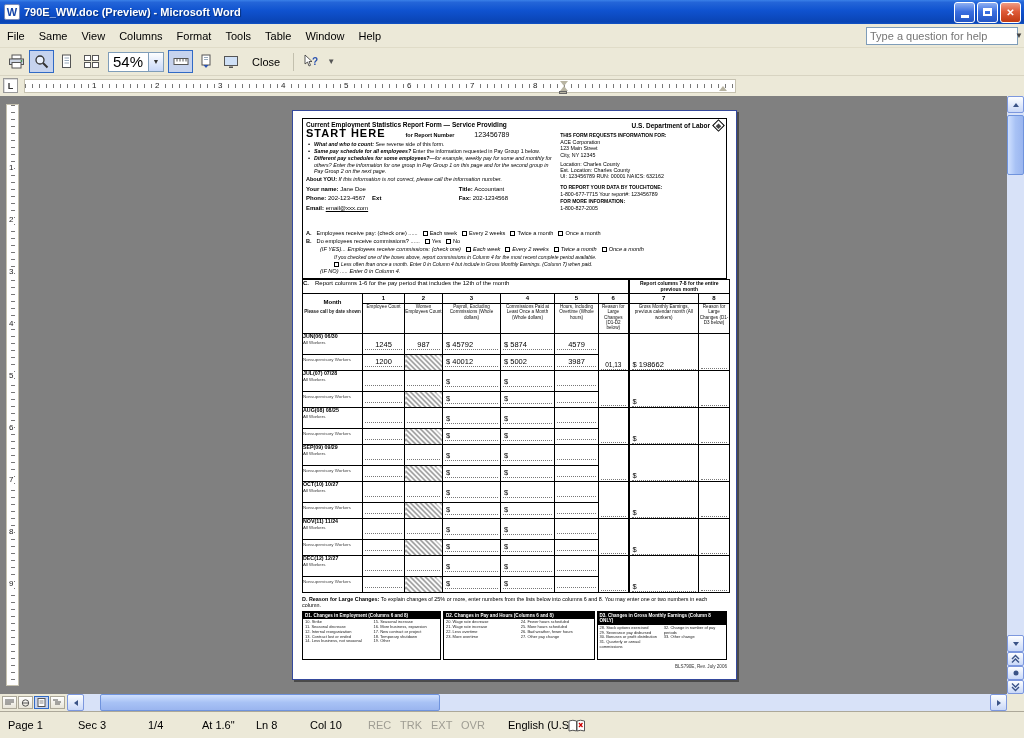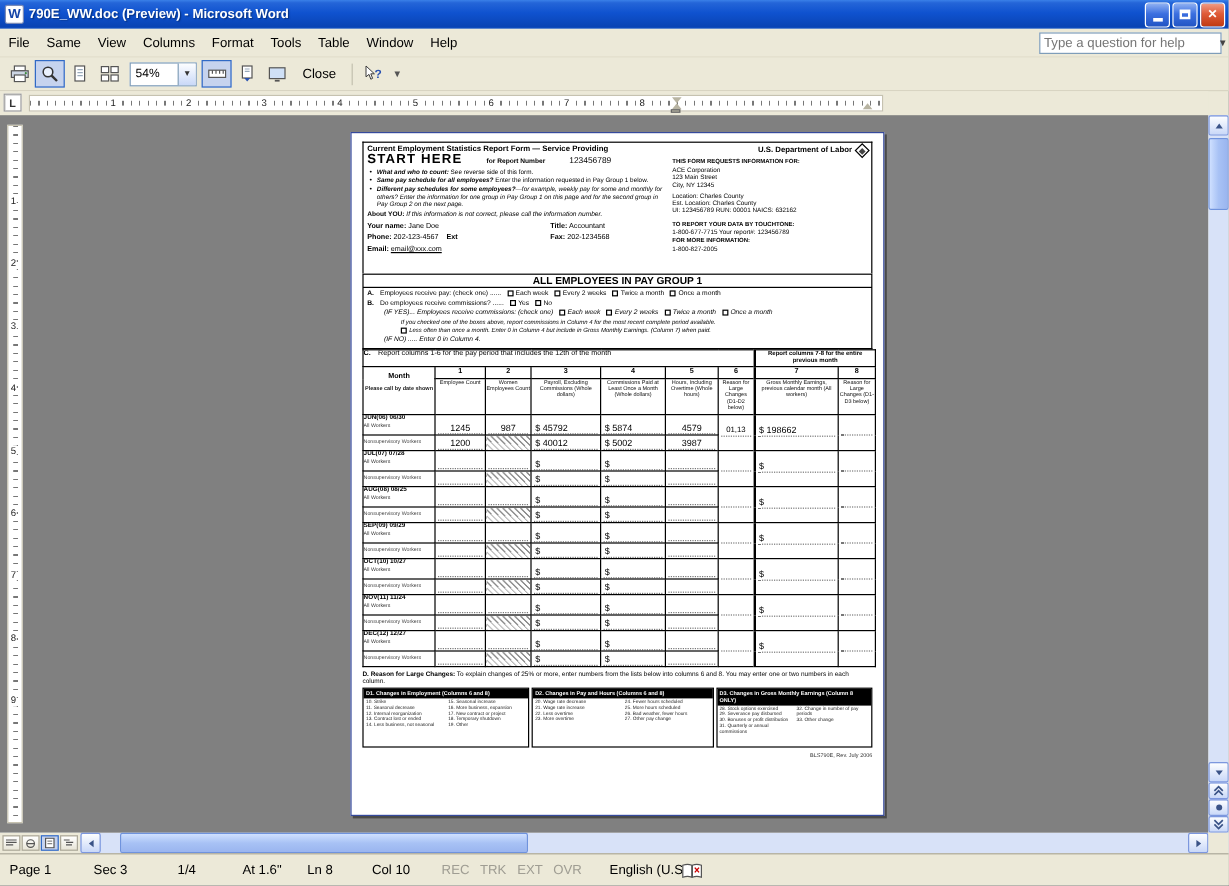--- a/index.html
+++ b/index.html
@@ -33,21 +33,21 @@
 
   
   .toolbar { position:absolute; top:48px; left:0; width:1024px; height:28px; background:#ECE9D8;
     display:flex; align-items:center; padding-left:4px; border-bottom:1px solid #d8d4c2; }
   .tbtn { width:25px; height:23px; border:1px solid transparent; background:transparent; display:flex; align-items:center; justify-content:center; }
   .tbtn.pressed { background:#c6d3ee; border:1px solid #316AC5; }
   .tbtn svg { display:block; }
   .closebtn { width:auto; padding:0 8px; font-size:11px; font-family:"Liberation Sans",sans-serif; }
   .tsep { width:1px; height:18px; background:#c3c0ae; margin:0 4px; }
   .zoombox { width:56px; height:20px; background:#fff; border:1px solid #7F9DB9; margin:0 4px; display:flex; align-items:center; }
-  .zoombox .zval { flex:1; font-size:10px; padding-left:4px; }
+  .zoombox .zval { flex:1; font-size:15px; padding-left:4px; }
   .zarrow { width:15px; height:18px; background:linear-gradient(180deg,#fdfeff,#c9d8f8); border-left:1px solid #7F9DB9;
     display:flex; align-items:center; justify-content:center; font-size:7px; color:#333; }
   .tovf { font-size:8px; color:#555; padding:0 4px; }
 
   
   .rulerrow { position:absolute; top:76px; left:0; width:1007px; height:20px; background:#ECE9D8; }
   .tabsel { position:absolute; left:3px; top:2px; width:15px; height:15px; background:#fff; border:1px solid #999;
     box-shadow:inset 1px 1px 0 #ddd; font-size:9px; font-weight:bold; color:#333; display:flex; align-items:center; justify-content:center; }
   .hruler { position:absolute; left:24px; top:3px; width:712px; height:14px; background:#fff; border:1px solid #c6c2b0; }
   .hruler .ticks { position:absolute; inset:0;
@@ -125,21 +125,21 @@
   .rowAll td { height:17px; }
   .rowNs td { height:13px; }
   .mcell { padding:1px 2px; }
   .mcell .ml { font-weight:bold; font-size:5.3px; line-height:5.8px; }
   .mcell .ms { font-size:4.4px; color:#333; line-height:5px; }
   .mcell.ns { font-size:4.4px; color:#444; line-height:5px; padding-top:2px; }
   .dline { margin:6px 2px 0 2px; border-bottom:1px dotted #777; font-size:7.5px; line-height:9px; min-height:9px;
     text-align:center; white-space:nowrap; }
   .rowNs .dline { margin-top:2px; }
   .dline.dol { text-align:left; padding-left:1px; }
-  .rspan .dline { margin-top:8px; }
+  .rspan .dline { margin-top:26px; }
   .rspan .dline.small { font-size:6.5px; }
   td.hatch { background:repeating-linear-gradient(45deg,#8a8a8a 0 1px,transparent 1px 3.5px); }
 
   .dpara { margin-top:3px; font-size:5.4px; line-height:6.2px; }
   .dpara b { font-weight:bold; }
   .dboxes { display:flex; margin-top:2px; gap:2px; }
   .dbox { border:1px solid #000; background:#fff; }
   .dbox0 { width:33%; } .dbox1 { width:36%; } .dbox2 { width:31%; }
   .dbox-h { background:#000; color:#fff; font-weight:bold; font-size:4.6px; line-height:5.6px; padding:1px 2px; }
   .dbox-b { padding:1px 2px; column-count:2; column-gap:4px; font-size:4px; line-height:4.8px; color:#222; min-height:34px; }
@@ -361,21 +361,20 @@
             <div class="ri-l">Est. Location: Charles County</div>
             <div class="ri-l">UI: 123456789   RUN: 00001   NAICS: 632162</div>
             <div class="ri-gap"></div>
             <div class="ri-h">TO REPORT YOUR DATA BY TOUCHTONE:</div>
             <div class="ri-l">1-800-677-7715     Your report#: 123456789</div>
             <div class="ri-h">FOR MORE INFORMATION:</div>
             <div class="ri-l">1-800-827-2005</div>
           </div>
         </div>
 
-        <div class="banner">ALL EMPLOYEES IN PAY GROUP 1</div>
 
         <div class="abwrap">
           <div class="abrow">
             <span class="slabel">A.</span>
             <span>Employees receive pay: (check one) ......</span>
             <span class="opt"><span class="cb"></span><span>Each week</span></span>
             <span class="opt"><span class="cb"></span><span>Every 2 weeks</span></span>
             <span class="opt"><span class="cb"></span><span>Twice a month</span></span>
             <span class="opt"><span class="cb"></span><span>Once a month</span></span>
           </div>

